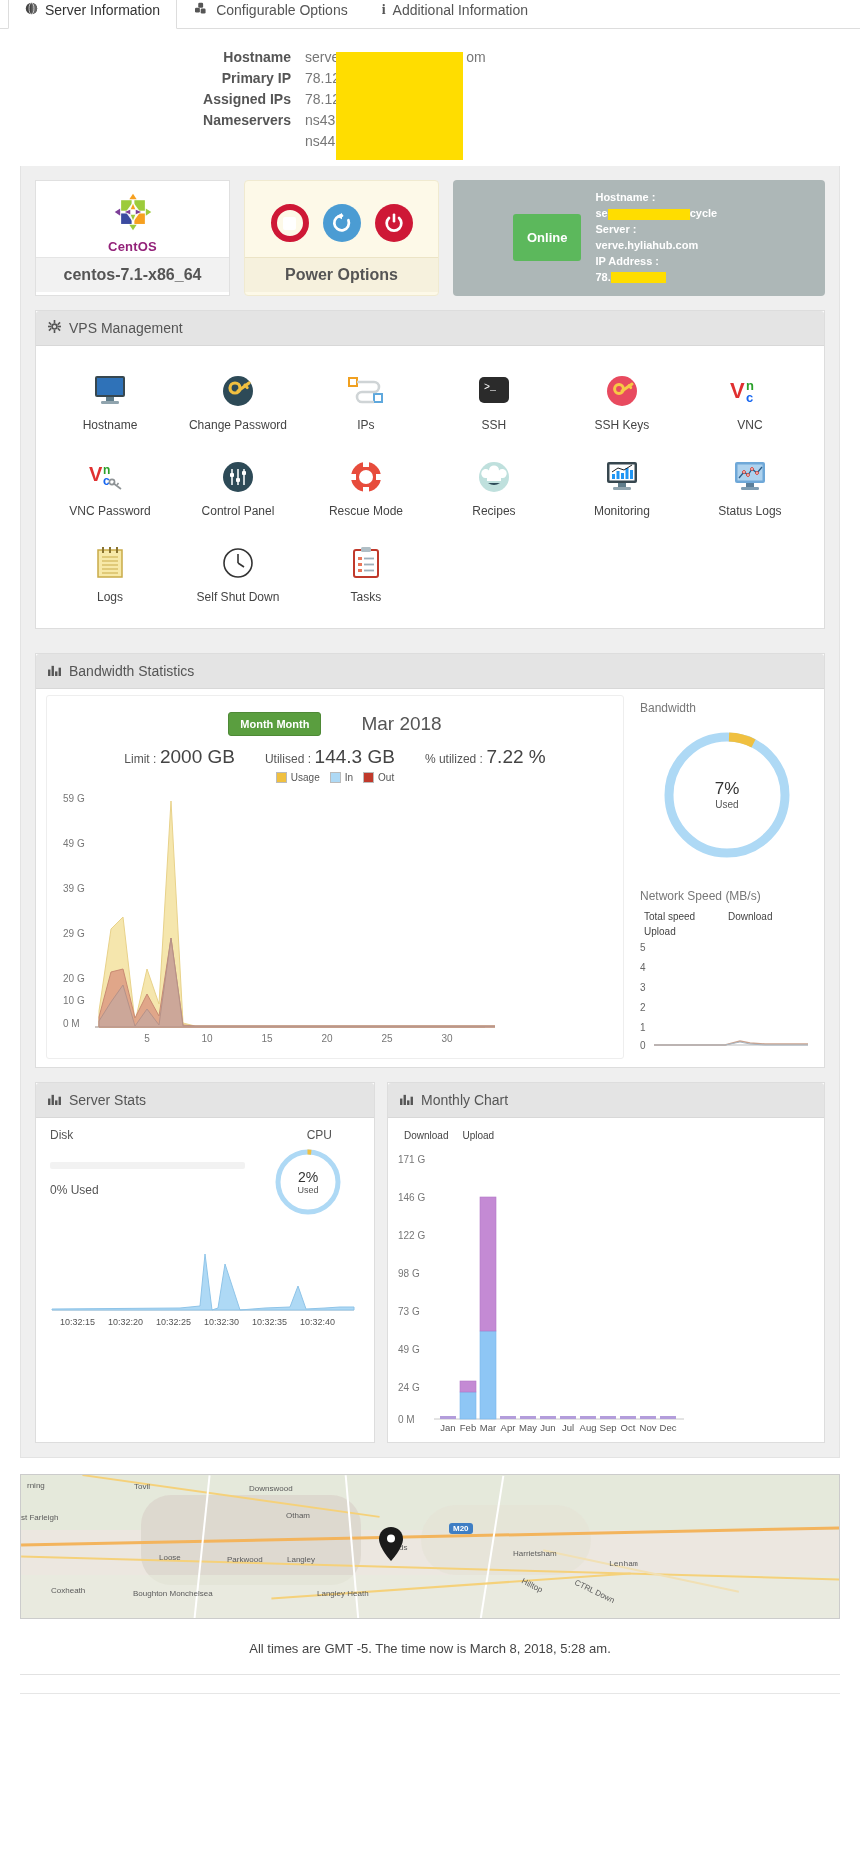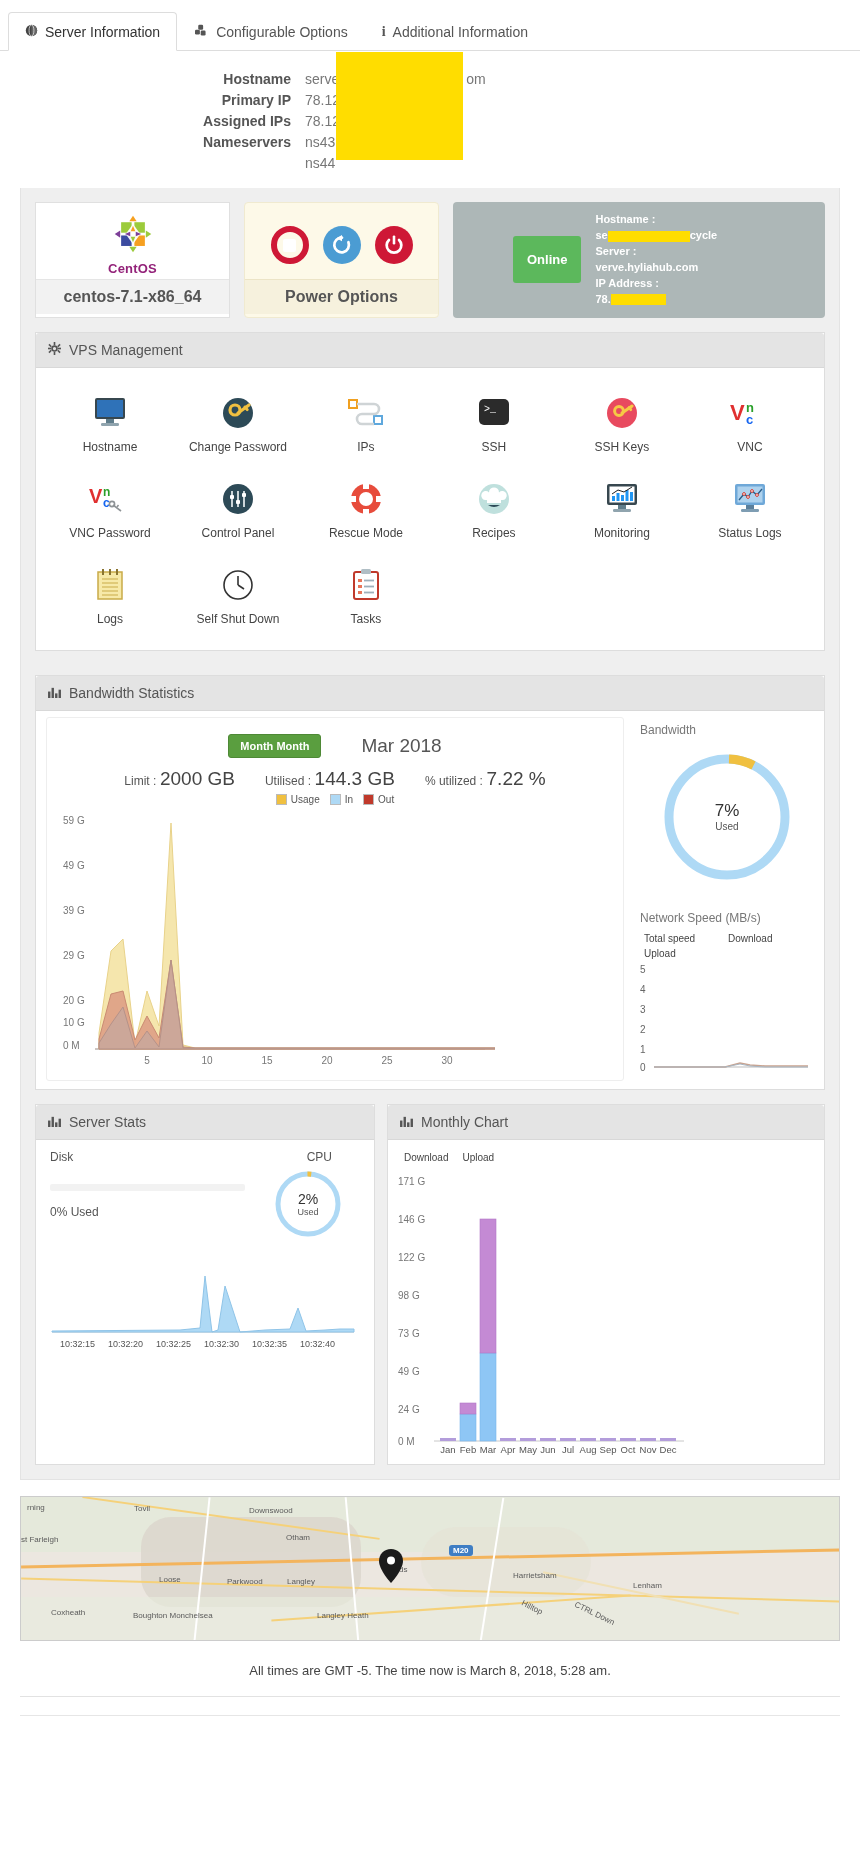--- a/index.html
+++ b/index.html
@@ -8,21 +8,21 @@
     width: 860px; height: 1875px;
     background: #ffffff;
     font-family: "Liberation Sans", sans-serif;
     color: #444;
     font-size: 13px;
     overflow: hidden;
   }
   .page { width: 860px; height: 1875px; position: relative; background:#fff; }
 
   
-  .tabs { display:flex; align-items:flex-end; height:51px; border-bottom:1px solid #ddd; padding-left:8px; background:#fff;}
+  .tabs { display:flex; align-items:flex-end; height:29px; border-bottom:1px solid #ddd; padding-left:8px; background:#fff;}
   .tab { padding:11px 16px 10px 16px; font-size:14px; color:#555; display:flex; align-items:center; gap:7px; border:1px solid transparent; position:relative; top:1px; }
   .tab.active { background:#fff; border:1px solid #ddd; border-bottom:1px solid #fff; border-radius:4px 4px 0 0; color:#333; }
   .tab .tico { font-size:13px; color:#555; display:inline-block; }
 
   
   .infoblock { padding:20px 0 12px 0; background:#fff; }
   .irow { display:flex; margin-bottom:5px; font-size:14px; }
   .ilabel { width:305px; text-align:right; font-weight:bold; color:#555; padding-right:14px; }
   .ival { color:#777; position:relative; }
   .redact { background:#FFDD00; display:inline-block; vertical-align:middle; }
@@ -718,21 +718,21 @@
     <span class="mplace" style="left:6px;top:6px;">rning</span>
     <span class="mplace" style="left:113px;top:7px;">Tovil</span>
     <span class="mplace" style="left:228px;top:9px;">Downswood</span>
     <span class="mplace" style="left:0px;top:38px;">st Farleigh</span>
     <span class="mplace" style="left:265px;top:36px;">Otham</span>
     <span class="mplace" style="left:138px;top:78px;">Loose</span>
     <span class="mplace" style="left:206px;top:80px;">Parkwood</span>
     <span class="mplace" style="left:266px;top:80px;">Langley</span>
     <span class="mplace" style="left:378px;top:68px;">ds</span>
     <span class="mplace" style="left:492px;top:74px;">Harrietsham</span>
-    <span class="mplace" style="left:612px;top:84px;">Lenham</span>
+    <span class="mplace" style="left:588px;top:84px;font-family:Liberation Mono, monospace;">Lenham</span>
     <span class="mplace" style="left:30px;top:111px;">Coxheath</span>
     <span class="mplace" style="left:112px;top:114px;">Boughton Monchelsea</span>
     <span class="mplace" style="left:296px;top:114px;">Langley Heath</span>
     <span class="mplace" style="left:500px;top:106px;transform:rotate(26deg);">Hilltop</span>
     <span class="mplace" style="left:552px;top:112px;transform:rotate(26deg);">CTRL Down</span>
 
     <div class="mpin">
       <svg width="24" height="34" viewBox="0 0 24 34">
           <path d="M12 0 C5 0 0 5.3 0 12 C0 21 12 34 12 34 C12 34 24 21 24 12 C24 5.3 19 0 12 0 Z" fill="#1b1b1b"></path>
           <circle cx="12" cy="11.5" r="4" fill="#fff"></circle>

